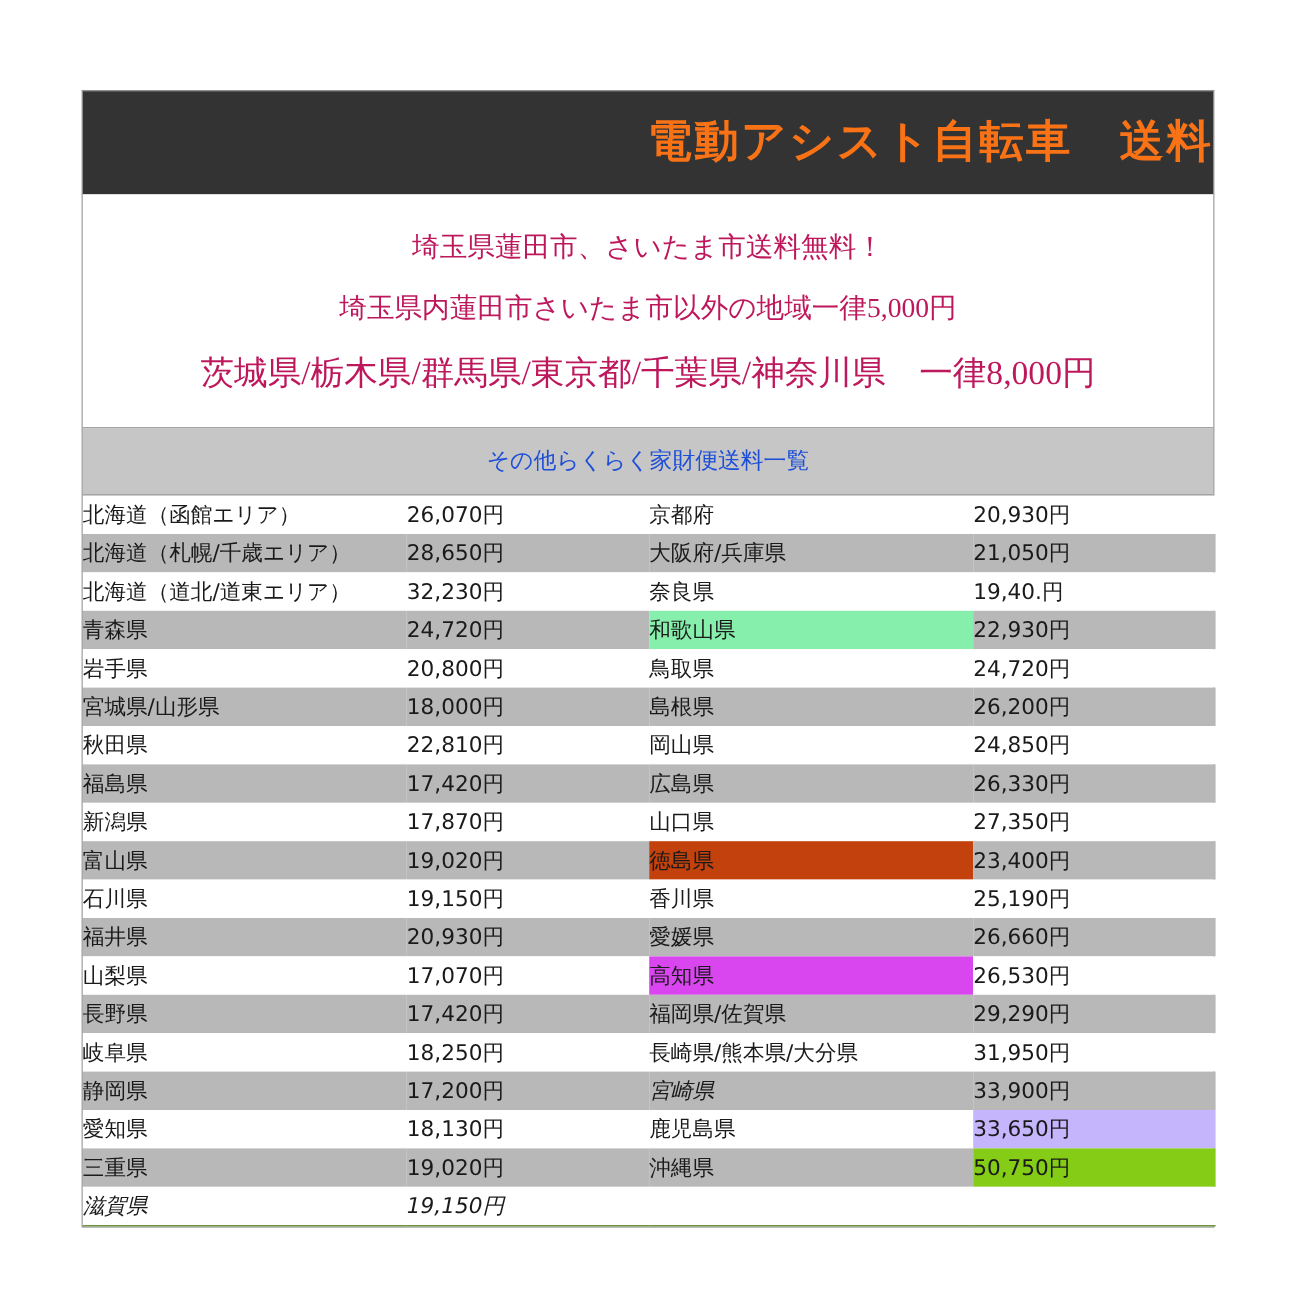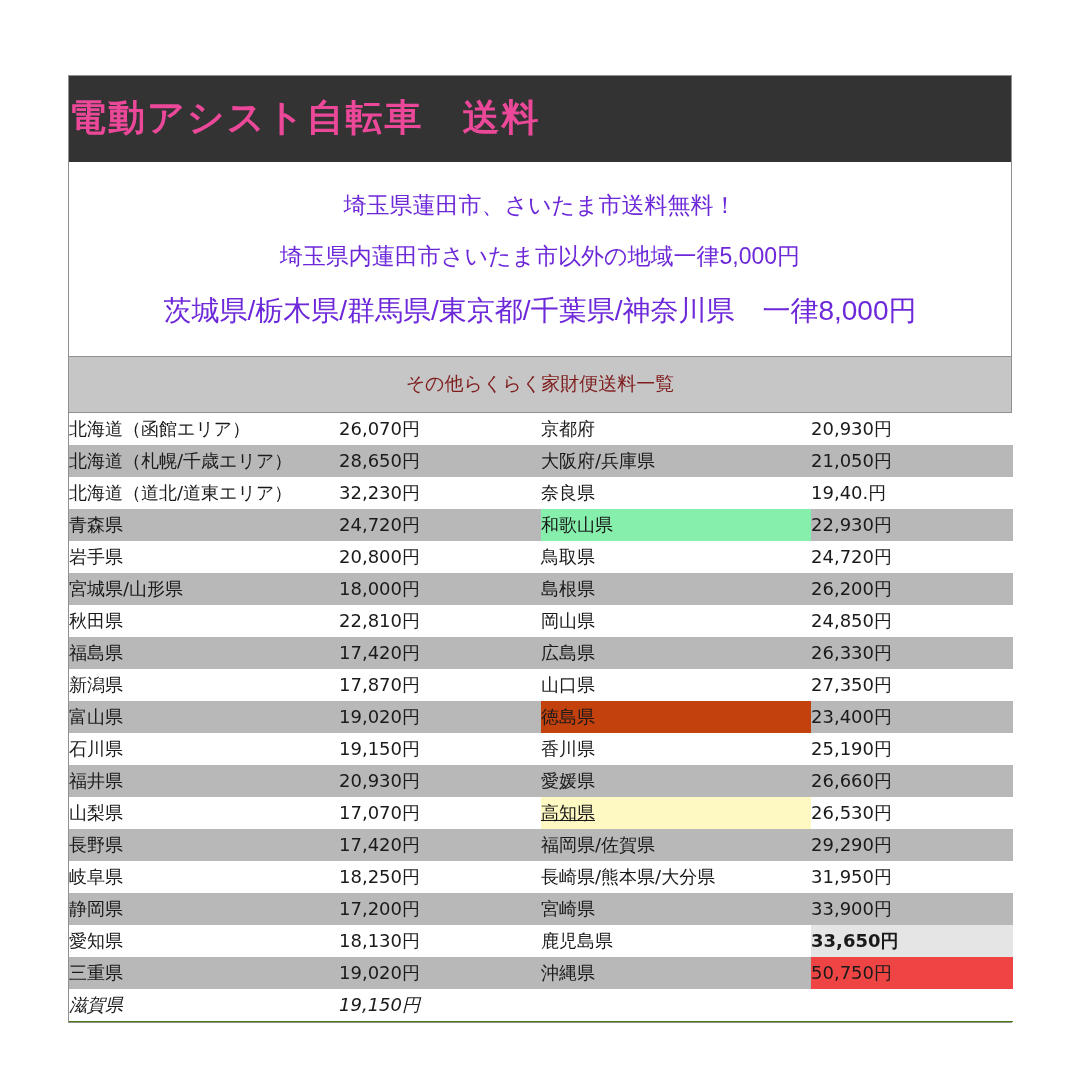--- a/index.html
+++ b/index.html
@@ -23,47 +23,47 @@
     position: absolute;
     left: 68px;
     top: 75px;
     width: 944px;
     border: 1px solid #8f8f8f;
     box-sizing: border-box;
     background: #ffffff;
   }
   .title-bar {
     background: #333333;
-    color: #ec4899;
-    text-align: left;
+    color: #f97316;
+    text-align: right;
     font-size: 37px;
     font-weight: bold;
     letter-spacing: 2px;
     padding: 17px 0 19px 0;
     font-family: "DejaVu Sans", "Liberation Sans", sans-serif;
   }
   .intro {
     padding: 18px 0 16px 0;
     border-bottom: 1px solid #8f8f8f;
     background: #ffffff;
   }
   .intro-line {
     text-align: center;
     font-size: 23px;
-    color: #6d28d9;
+    color: #be185d;
     padding: 10px 0;
-    font-family: Liberation Sans, sans-serif;
+    font-family: Liberation Serif, serif;
   }
   .intro-line.l2 { font-size: 23px; }
   .intro-line.l3 { font-size: 28px; }
   .subhead {
     background: #c6c6c6;
     text-align: center;
     font-size: 19px;
-    color: #7f1d1d;
+    color: #1d4ed8;
     padding: 14px 0 15px 0;
     border-bottom: 1px solid #8f8f8f;
     font-family: Liberation Sans, sans-serif;
   }
   table.rates {
     width: 100%;
     border-collapse: collapse;
     table-layout: fixed;
     font-family: "DejaVu Sans", "Liberation Sans", sans-serif;
   }
@@ -182,52 +182,52 @@
           </tr>
           <tr class="shade">
             <td class="region">福井県</td>
             <td class="price">20,930円</td>
             <td class="region colsep" style="background: rgb(184, 184, 184);">愛媛県</td>
             <td class="price" style="background: rgb(184, 184, 184);">26,660円</td>
           </tr>
           <tr class="plain">
             <td class="region">山梨県</td>
             <td class="price">17,070円</td>
-            <td class="region colsep" style="background: #fef9c3; text-decoration: underline;">高知県</td>
+            <td class="region colsep" style="background: #d946ef;">高知県</td>
             <td class="price" style="background: rgb(255, 255, 255);">26,530円</td>
           </tr>
           <tr class="shade">
             <td class="region">長野県</td>
             <td class="price">17,420円</td>
             <td class="region colsep" style="background: rgb(184, 184, 184); margin-left: 47px;">福岡県/佐賀県</td>
             <td class="price" style="background: rgb(184, 184, 184);">29,290円</td>
           </tr>
           <tr class="plain">
             <td class="region">岐阜県</td>
             <td class="price">18,250円</td>
             <td class="region colsep" style="background: rgb(255, 255, 255);">長崎県/熊本県/大分県</td>
             <td class="price" style="background: rgb(255, 255, 255);">31,950円</td>
           </tr>
           <tr class="shade">
             <td class="region">静岡県</td>
             <td class="price">17,200円</td>
-            <td class="region colsep" style="background: rgb(184, 184, 184);">宮崎県</td>
+            <td class="region colsep" style="background: rgb(184, 184, 184); font-style: italic;">宮崎県</td>
             <td class="price" style="background: rgb(184, 184, 184);">33,900円</td>
           </tr>
           <tr class="plain">
             <td class="region">愛知県</td>
             <td class="price">18,130円</td>
             <td class="region colsep" style="background: rgb(255, 255, 255);">鹿児島県</td>
-            <td class="price" style="background: #e5e5e5; font-weight: bold;">33,650円</td>
+            <td class="price" style="background: #c4b5fd;">33,650円</td>
           </tr>
           <tr class="shade">
             <td class="region">三重県</td>
             <td class="price">19,020円</td>
             <td class="region colsep" style="background: rgb(184, 184, 184);">沖縄県</td>
-            <td class="price" style="background: #ef4444;">50,750円</td>
+            <td class="price" style="background: #84cc16;">50,750円</td>
           </tr>
           <tr class="plain bottom-border">
             <td class="region">滋賀県</td>
             <td class="price">19,150円</td>
             <td class="region colsep" style="background: rgb(255, 255, 255);"></td>
             <td class="price" style="background: rgb(255, 255, 255);"></td>
           </tr>
         </tbody>
     </table>
 

